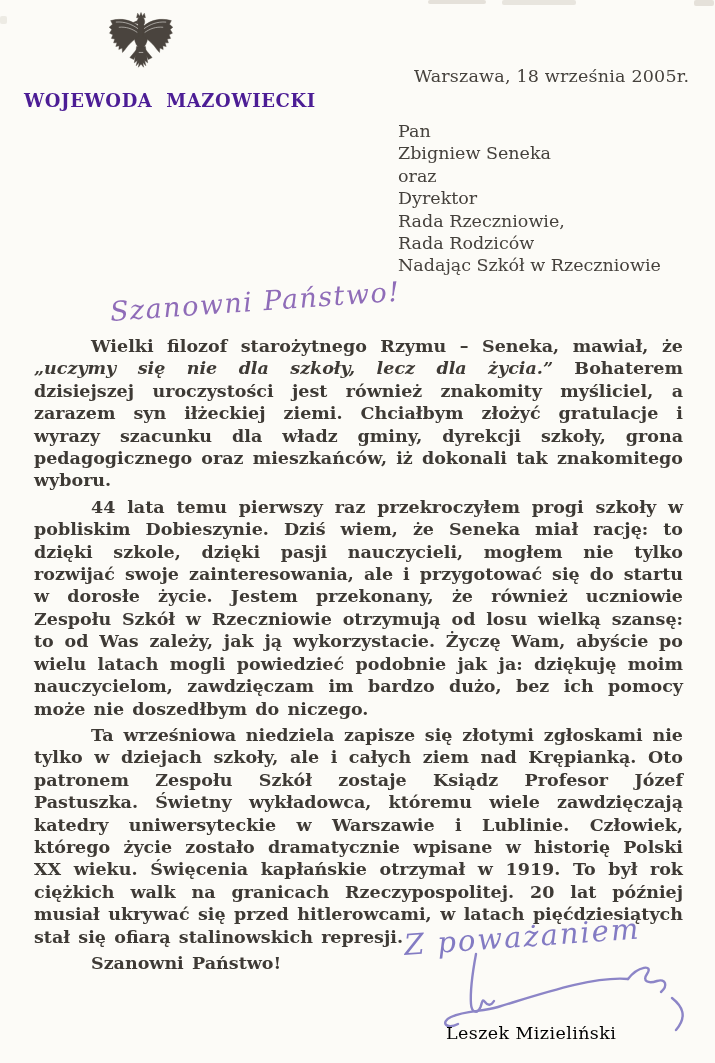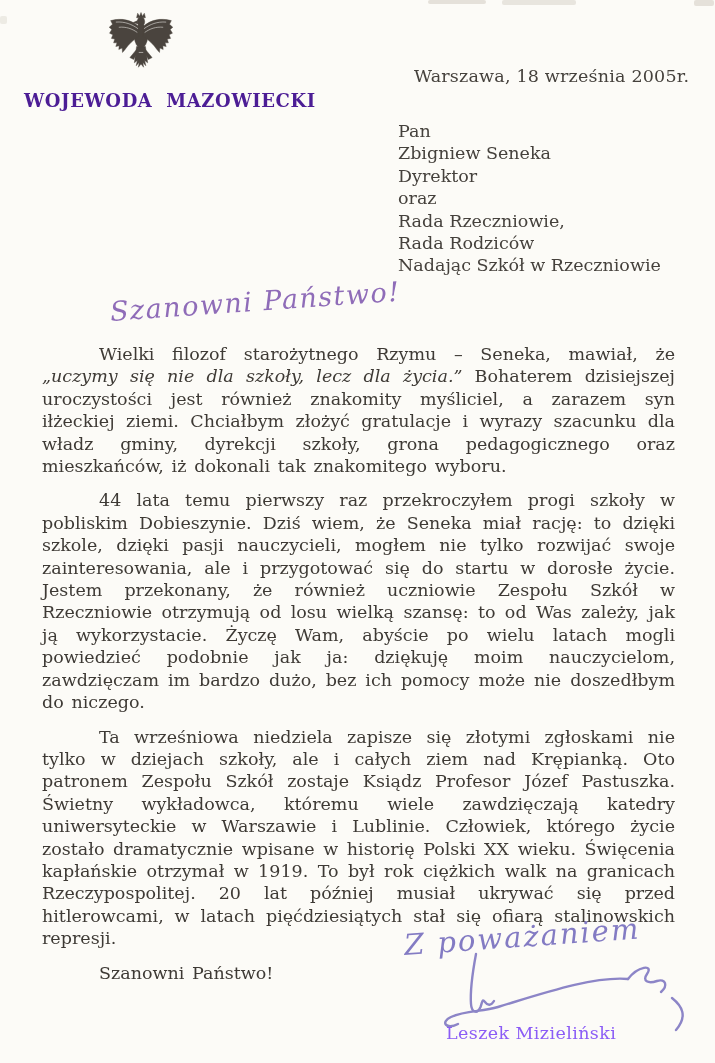--- a/index.html
+++ b/index.html
@@ -50,28 +50,29 @@
     font-size:29px;letter-spacing:2px;
     color:#837bc3;
     transform:rotate(-4deg);transform-origin:left center;
   }
   .letter-body{
     position:absolute;left:30px;top:331px;width:657px;
     font-size:17.5px;line-height:22.4px;
     color:#3e3a35;
   }
   .letter-body p{
-    margin:12px;text-align:justify;text-indent:57px;
+    margin:4px;text-align:justify;text-indent:57px;
     word-spacing:2.2px;
+    font-weight:bold;
   }
   .letter-body em{font-style:italic;}
   .signature-svg{position:absolute;left:414px;top:948px;width:290px;height:96px;}
   .signatory{
     position:absolute;left:446px;top:1023px;
-    font-size:17.5px;color:#8b5cf6;letter-spacing:.4px;
+    font-size:17.5px;color:#000000;letter-spacing:.4px;
   }
 </style>
 </head>
 <body>
 
 <div class="page">
 
   <div class="artifact a1"></div>
   <div class="artifact a2"></div>
   <div class="artifact a3"></div>
@@ -111,22 +112,22 @@
     </g>
   </svg>
 
   <div class="office-title">WOJEWODA MAZOWIECKI</div>
 
   <div class="dateline">Warszawa, 18 września 2005r.</div>
 
   <div class="recipient">
       <div>Pan</div>
       <div>Zbigniew Seneka</div>
+      <div>oraz</div>
       <div>Dyrektor</div>
-      <div>oraz</div>
       <div>Rada Rzeczniowie,</div>
       <div>Rada Rodziców</div>
       <div>Nadając Szkół w Rzeczniowie</div>
     </div>
 
   <div class="handwriting salutation">Szanowni Państwo!</div>
 
   <div class="letter-body">
       <p><span>Wielki filozof starożytnego Rzymu – Seneka, mawiał, że </span><em>„uczymy się nie dla szkoły, lecz dla życia.”</em><span> Bohaterem dzisiejszej uroczystości jest również znakomity myśliciel, a zarazem syn iłżeckiej ziemi. Chciałbym złożyć gratulacje i wyrazy szacunku dla władz gminy, dyrekcji szkoły, grona pedagogicznego oraz mieszkańców, iż dokonali tak znakomitego wyboru.</span></p>
       <p><span>44 lata temu pierwszy raz przekroczyłem progi szkoły w pobliskim Dobieszynie. Dziś wiem, że Seneka miał rację: to dzięki szkole, dzięki pasji nauczycieli, mogłem nie tylko rozwijać swoje zainteresowania, ale i przygotować się do startu w dorosłe życie. Jestem przekonany, że również uczniowie Zespołu Szkół w Rzeczniowie otrzymują od losu wielką szansę: to od Was zależy, jak ją wykorzystacie. Życzę Wam, abyście po wielu latach mogli powiedzieć podobnie jak ja: dziękuję moim nauczycielom, zawdzięczam im bardzo dużo, bez ich pomocy może nie doszedłbym do niczego.</span></p>

